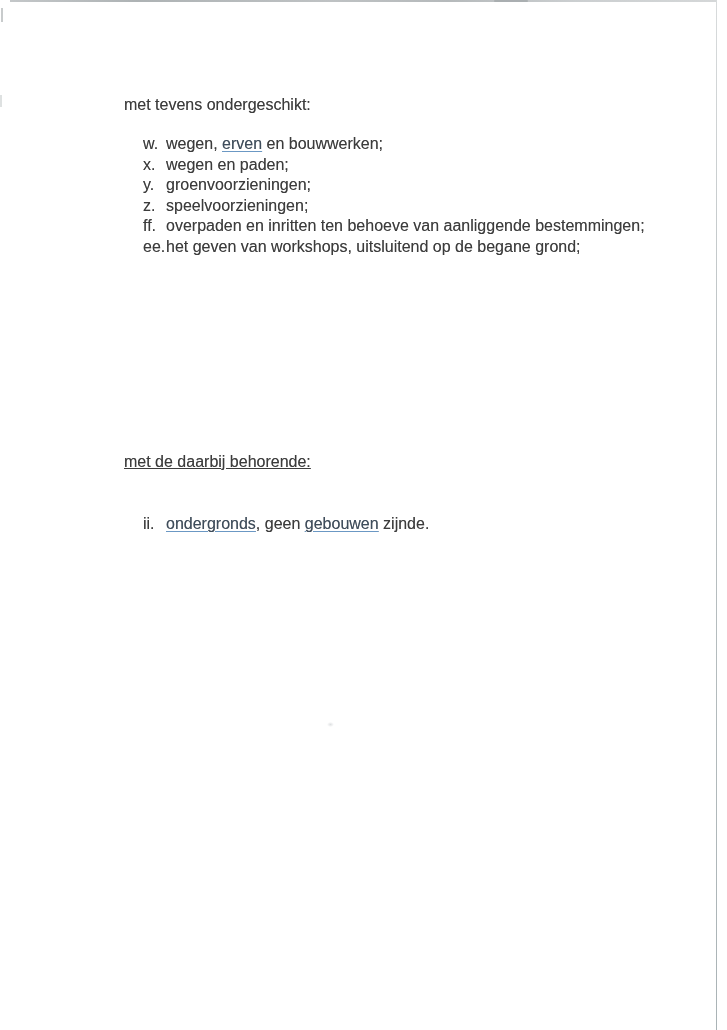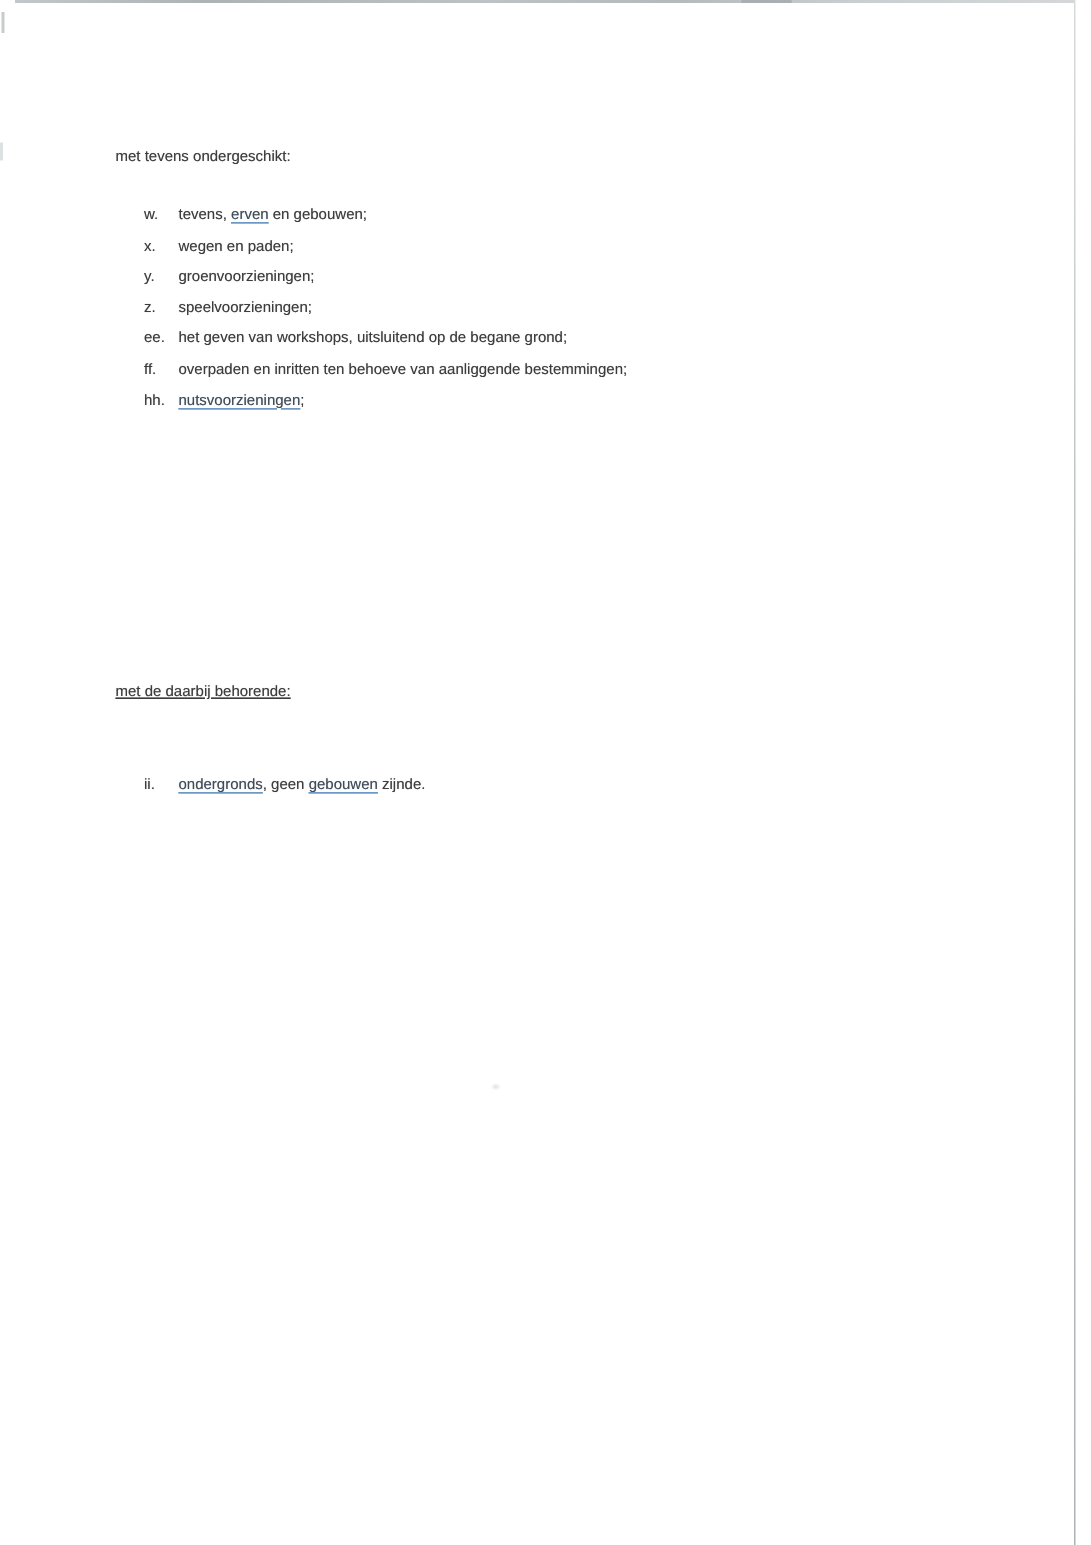--- a/index.html
+++ b/index.html
@@ -37,23 +37,24 @@
     position: absolute; left: 716px; top: 0; width: 1.4px; height: 1030px;
     background: linear-gradient(180deg, #d8dbdc 0%, #bcc2c4 35%, #b2babc 70%, #aab3b6 100%);
   }
   .scan-smudge {
     position: absolute; left: 327px; top: 722px; width: 7px; height: 5px;
     background: radial-gradient(ellipse at center, rgba(170,176,180,.38), rgba(170,176,180,0) 70%);
   }
   
   .doc-text {
     color: var(--text-color, #3c3c3c);
-    font-size: 10px;
+    font-size: 16px;
     line-height: 20.6px;
     text-shadow: 0 0 0.5px rgba(70,70,70,.55);
+    margin-left: 47px;
   }
   .intro { position: absolute; left: 77px; white-space: pre; }
   .intro-1 { top: 95px; }
   .intro-2 { top: 452px; text-decoration: underline; }
   .list { position: absolute; left: 96px; }
   .list-1 { top: 134px; }
   .list-2 { top: 514px; }
   .item { display: flex; align-items: flex-start; }
   .marker { flex: none; width: 23px; white-space: pre; }
   .text { white-space: pre; width: 480px; }
@@ -76,45 +77,41 @@
   <div class="scan-left-mark-1"></div>
   <div class="scan-left-mark-2"></div>
   <div class="scan-right-line"></div>
   <div class="scan-smudge"></div>
 
   <div class="doc-text intro intro-1">met tevens ondergeschikt:</div>
 
   <div class="doc-text list list-1">
       <div class="item">
         <span class="marker">w.</span>
-        <span class="text"><span>tevens, </span><a class="term-link" href="#">erven</a><span> en gebouwen;</span></span>
+        <span class="text"><span>wegen, </span><a class="term-link" href="#">erven</a><span> en bouwwerken;</span></span>
       </div>
       <div class="item">
         <span class="marker">x.</span>
         <span class="text"><span>wegen en paden;</span></span>
       </div>
       <div class="item">
         <span class="marker">y.</span>
         <span class="text"><span>groenvoorzieningen;</span></span>
       </div>
       <div class="item">
         <span class="marker">z.</span>
         <span class="text"><span>speelvoorzieningen;</span></span>
       </div>
       <div class="item">
-        <span class="marker">ee.</span>
-        <span class="text"><span>het geven van workshops, uitsluitend op de begane grond;</span></span>
-      </div>
-      <div class="item">
         <span class="marker">ff.</span>
         <span class="text"><span>overpaden en inritten ten behoeve van aanliggende bestemmingen;</span></span>
       </div>
       <div class="item">
-        <span class="marker">hh.</span>
-        <span class="text"><a class="term-link" href="#">nutsvoorzieningen</a><span>;</span></span>
+        <span class="marker">ee.</span>
+        <span class="text"><span>het geven van workshops, uitsluitend op de begane grond;</span></span>
       </div>
     </div>
 
   <div class="doc-text intro intro-2">met de daarbij behorende:</div>
 
   <div class="doc-text list list-2">
       <div class="item">
         <span class="marker">ii.</span>
         <span class="text"><a class="term-link" href="#">ondergronds</a><span>, geen </span><a class="term-link" href="#">gebouwen</a><span> zijnde.</span></span>
       </div>

